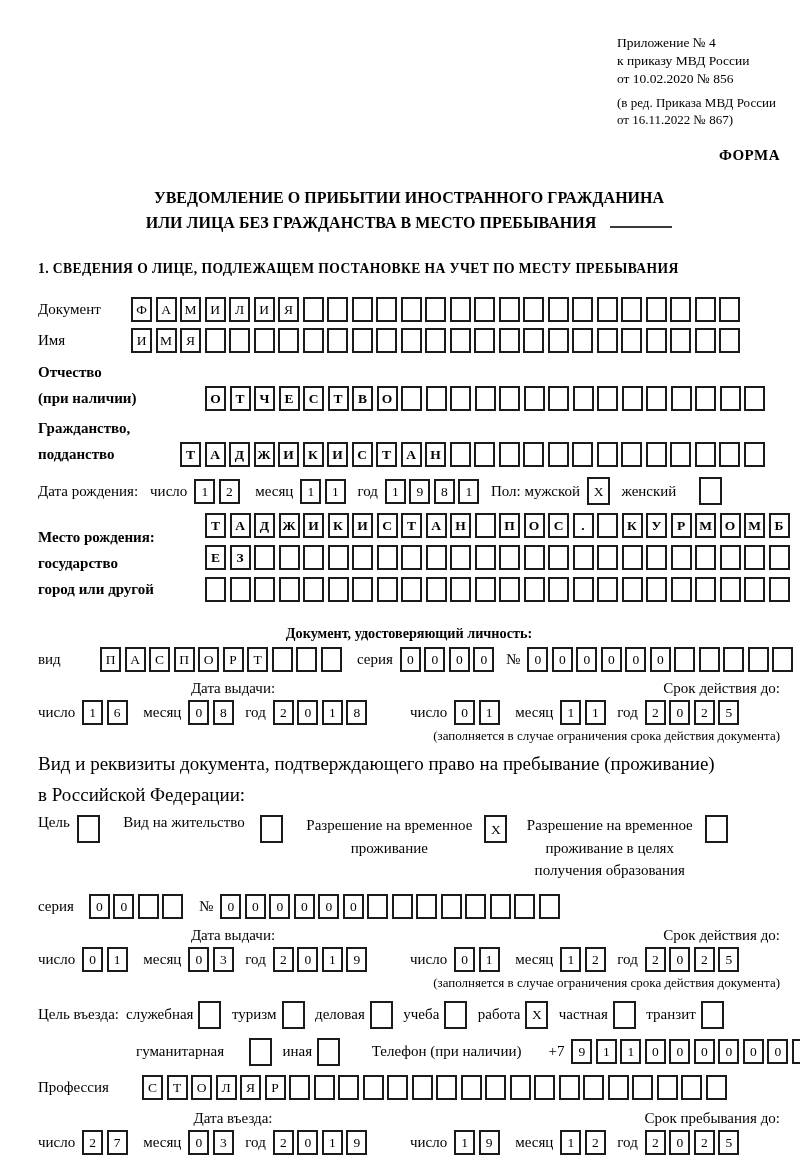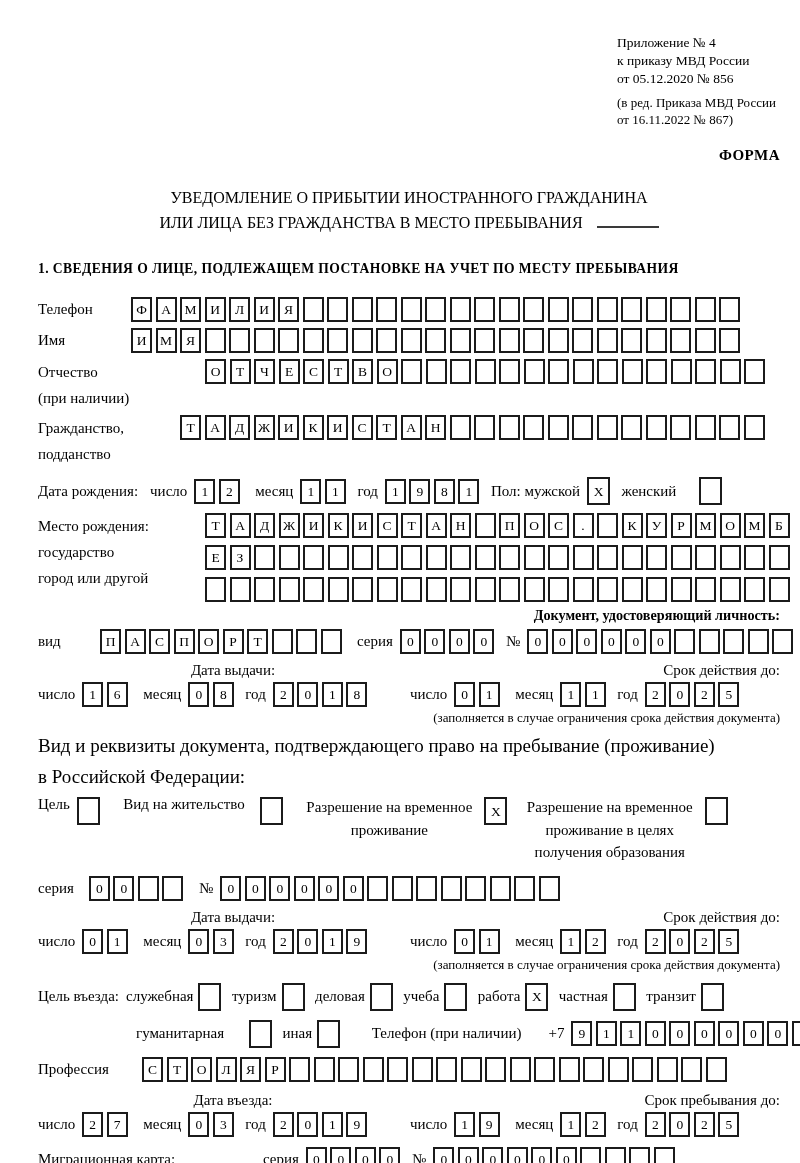--- a/index.html
+++ b/index.html
@@ -9,26 +9,26 @@
     background:#ffffff;color:#000;
     font-family:"Liberation Serif","DejaVu Serif",serif;
     overflow:hidden;position:relative;
   }
   
   .appendix{margin-left:579px;font-size:13.5px;line-height:1.35;}
   .appendix .rev{font-size:13px;}
   .appendix .rev.first{margin-top:5px;}
   .forma{margin-top:18px;text-align:right;font-weight:bold;font-size:15px;letter-spacing:0.5px;}
   
-  .title{margin-top:22px;text-align:center;font-weight:normal;font-size:16px;line-height:1.55;}
+  .title{margin-top:22px;text-align:center;font-weight:bold;font-size:16px;line-height:1.55;}
   .blank-line{display:inline-block;width:62px;border-bottom:2px solid #3a3a3a;margin-left:14px;}
   .sec-heading{margin-top:26px;font-weight:bold;font-size:13.6px;letter-spacing:0.4px;white-space:nowrap;}
   
   .frow{display:flex;align-items:center;margin-top:6px;font-size:15px;}
-  .frow.start{align-items:flex-start;}
+  .frow.start{align-items:flex-end;font-weight:bold;}
   .flabel{flex:none;}
   .w93{width:93px;}  .w140{width:142px;}  .w167{width:167px;}
   .lblcol{flex:none;line-height:26px;}
   .lblcol div{white-space:nowrap;}
   .cells{display:flex;flex-wrap:nowrap;flex:none;}
   .cell{
     width:17px;height:21px;flex:none;background:#fff;
     border:2px solid #1b1b1b;margin-right:3.5px;
     display:flex;align-items:center;justify-content:center;
     font-size:13.5px;line-height:1;
@@ -39,56 +39,56 @@
   .gap8{margin-left:8px;}.gap12{margin-left:12px;}.gap16{margin-left:16px;}.gap20{margin-left:20px;}.gap28{margin-left:28px;}
   
   .dates{margin-top:8px;font-size:15px;}
   .dates .caps{display:flex;}
   .dates .cap-left{width:360px;text-align:center;padding-left:30px;box-sizing:border-box;}
   .dates .cap-right{flex:1;text-align:right;padding-left:60px;box-sizing:border-box;}
   .dates .vals{display:flex;align-items:center;margin-top:3px;}
   .dates .val-left{display:flex;align-items:center;width:372px;flex:none;}
   .dates .val-right{display:flex;align-items:center;}
   .footnote{font-size:13px;text-align:right;margin-top:3px;}
-  .center-bold{margin-top:5px;text-align:right;font-weight:bold;font-size:14.2px;}
+  .center-bold{margin-top:23px;text-align:center;font-weight:bold;font-size:14.2px;}
   .intro{margin-top:9px;font-size:19px;}
   
   .opts{display:flex;align-items:flex-start;margin-top:8px;font-size:15px;}
   .opt-multi{text-align:center;line-height:1.5;}
   .opts .cb{margin-top:1px;}
   
   .pair{display:flex;align-items:center;margin-left:7px;}
   .pair .plabel{margin-right:5px;white-space:nowrap;}
 </style>
 </head>
 <body>
 
 <div class="page">
 
   <div class="appendix">
     <div>Приложение № 4</div>
     <div>к приказу МВД России</div>
-    <div>от 05.12.2020 № 856</div>
+    <div>от 10.02.2020 № 856</div>
     <div class="rev first">(в ред. Приказа МВД России</div>
     <div class="rev">от 16.11.2022 № 867)</div>
   </div>
 
   <div class="forma">ФОРМА</div>
 
   <div class="title">
     <div>УВЕДОМЛЕНИЕ О ПРИБЫТИИ ИНОСТРАННОГО ГРАЖДАНИНА</div>
     <div>
       <span>ИЛИ ЛИЦА БЕЗ ГРАЖДАНСТВА В МЕСТО ПРЕБЫВАНИЯ</span><span class="blank-line"></span>
     </div>
   </div>
 
   <div class="sec-heading">1. СВЕДЕНИЯ О ЛИЦЕ, ПОДЛЕЖАЩЕМ ПОСТАНОВКЕ НА УЧЕТ ПО МЕСТУ ПРЕБЫВАНИЯ</div>
 
   <div class="frow" style="margin-top:20px;">
-    <span class="flabel w93">Телефон</span>
+    <span class="flabel w93">Документ</span>
     <span class="cells">
         <span class="cell">Ф</span>
         <span class="cell">А</span>
         <span class="cell">М</span>
         <span class="cell">И</span>
         <span class="cell">Л</span>
         <span class="cell">И</span>
         <span class="cell">Я</span>
         <span class="cell"></span>
         <span class="cell"></span>

